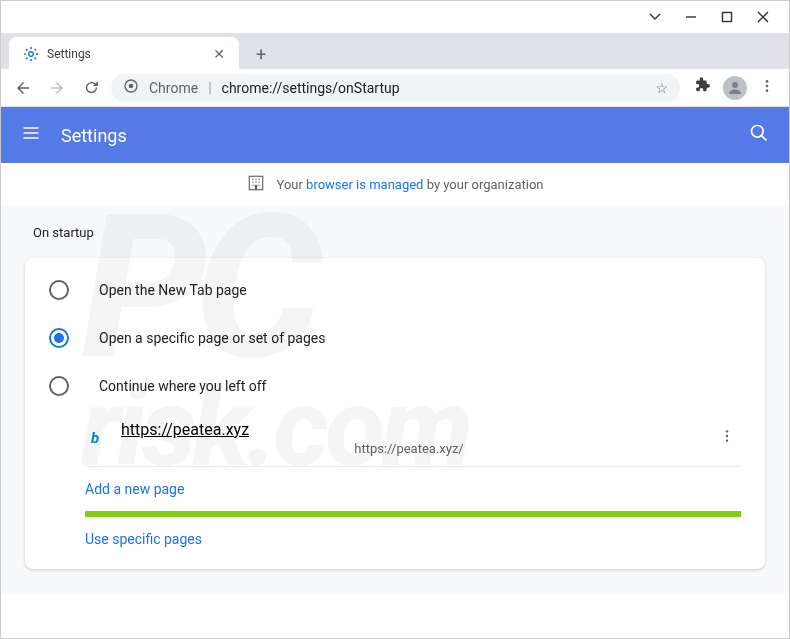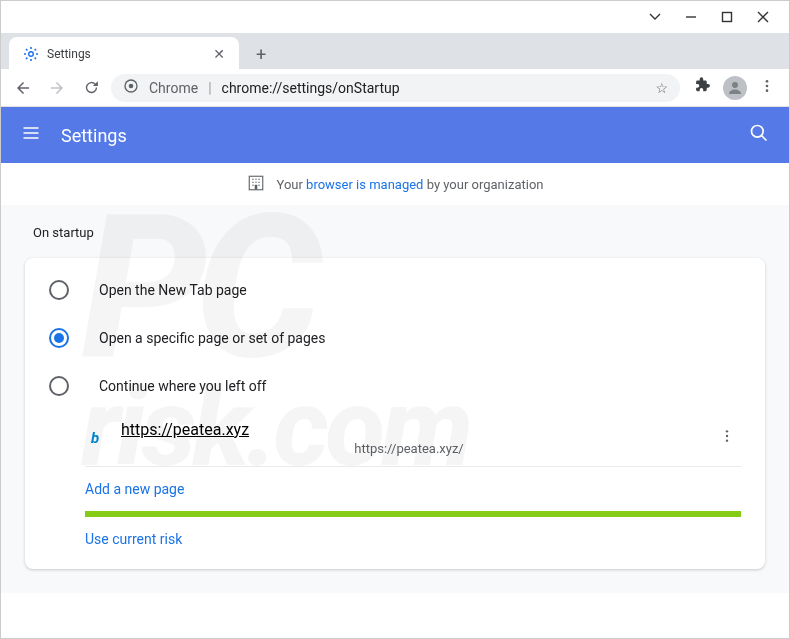--- a/index.html
+++ b/index.html
@@ -192,21 +192,21 @@
           <div class="page-title">https://peatea.xyz</div>
           <div class="page-url">https://peatea.xyz/</div>
         </div>
         <div class="page-menu"><svg width="16" height="16" viewBox="0 0 24 24">
                 <circle cx="12" cy="5" r="1.8" fill="#5f6368"></circle>
                 <circle cx="12" cy="12" r="1.8" fill="#5f6368"></circle>
                 <circle cx="12" cy="19" r="1.8" fill="#5f6368"></circle>
               </svg></div>
       </div>
       <div class="action-link">Add a new page</div>
-      <div class="action-link last">Use current risk</div>
+      <div class="action-link last">Use specific pages</div>
     </div>
 
   </div>
 </div>
 
 <div class="watermark">
   <div>PC</div>
   <div style="font-size:110px;letter-spacing:-4px">risk.com</div>
 </div>
 

